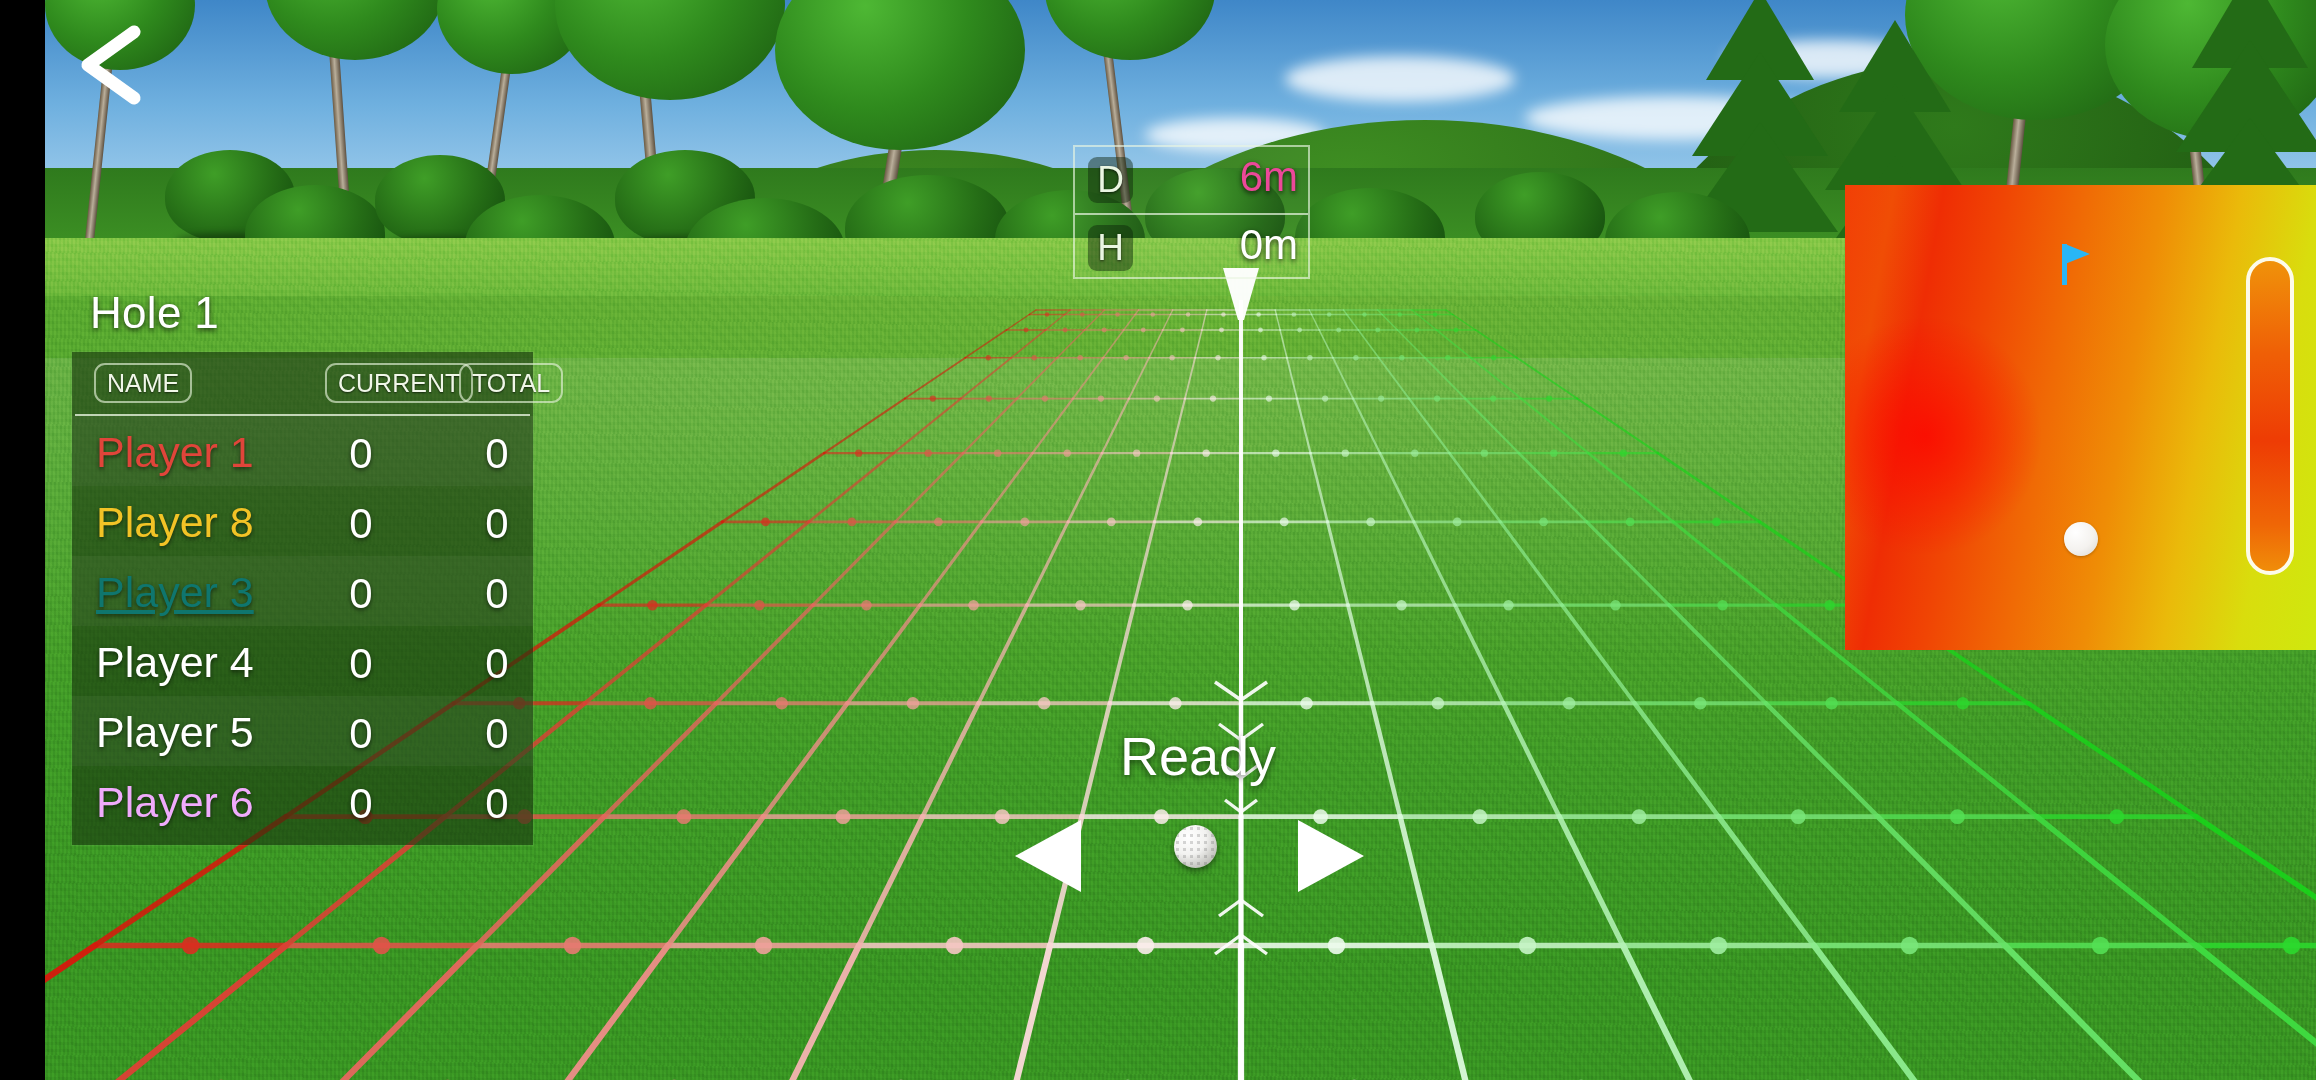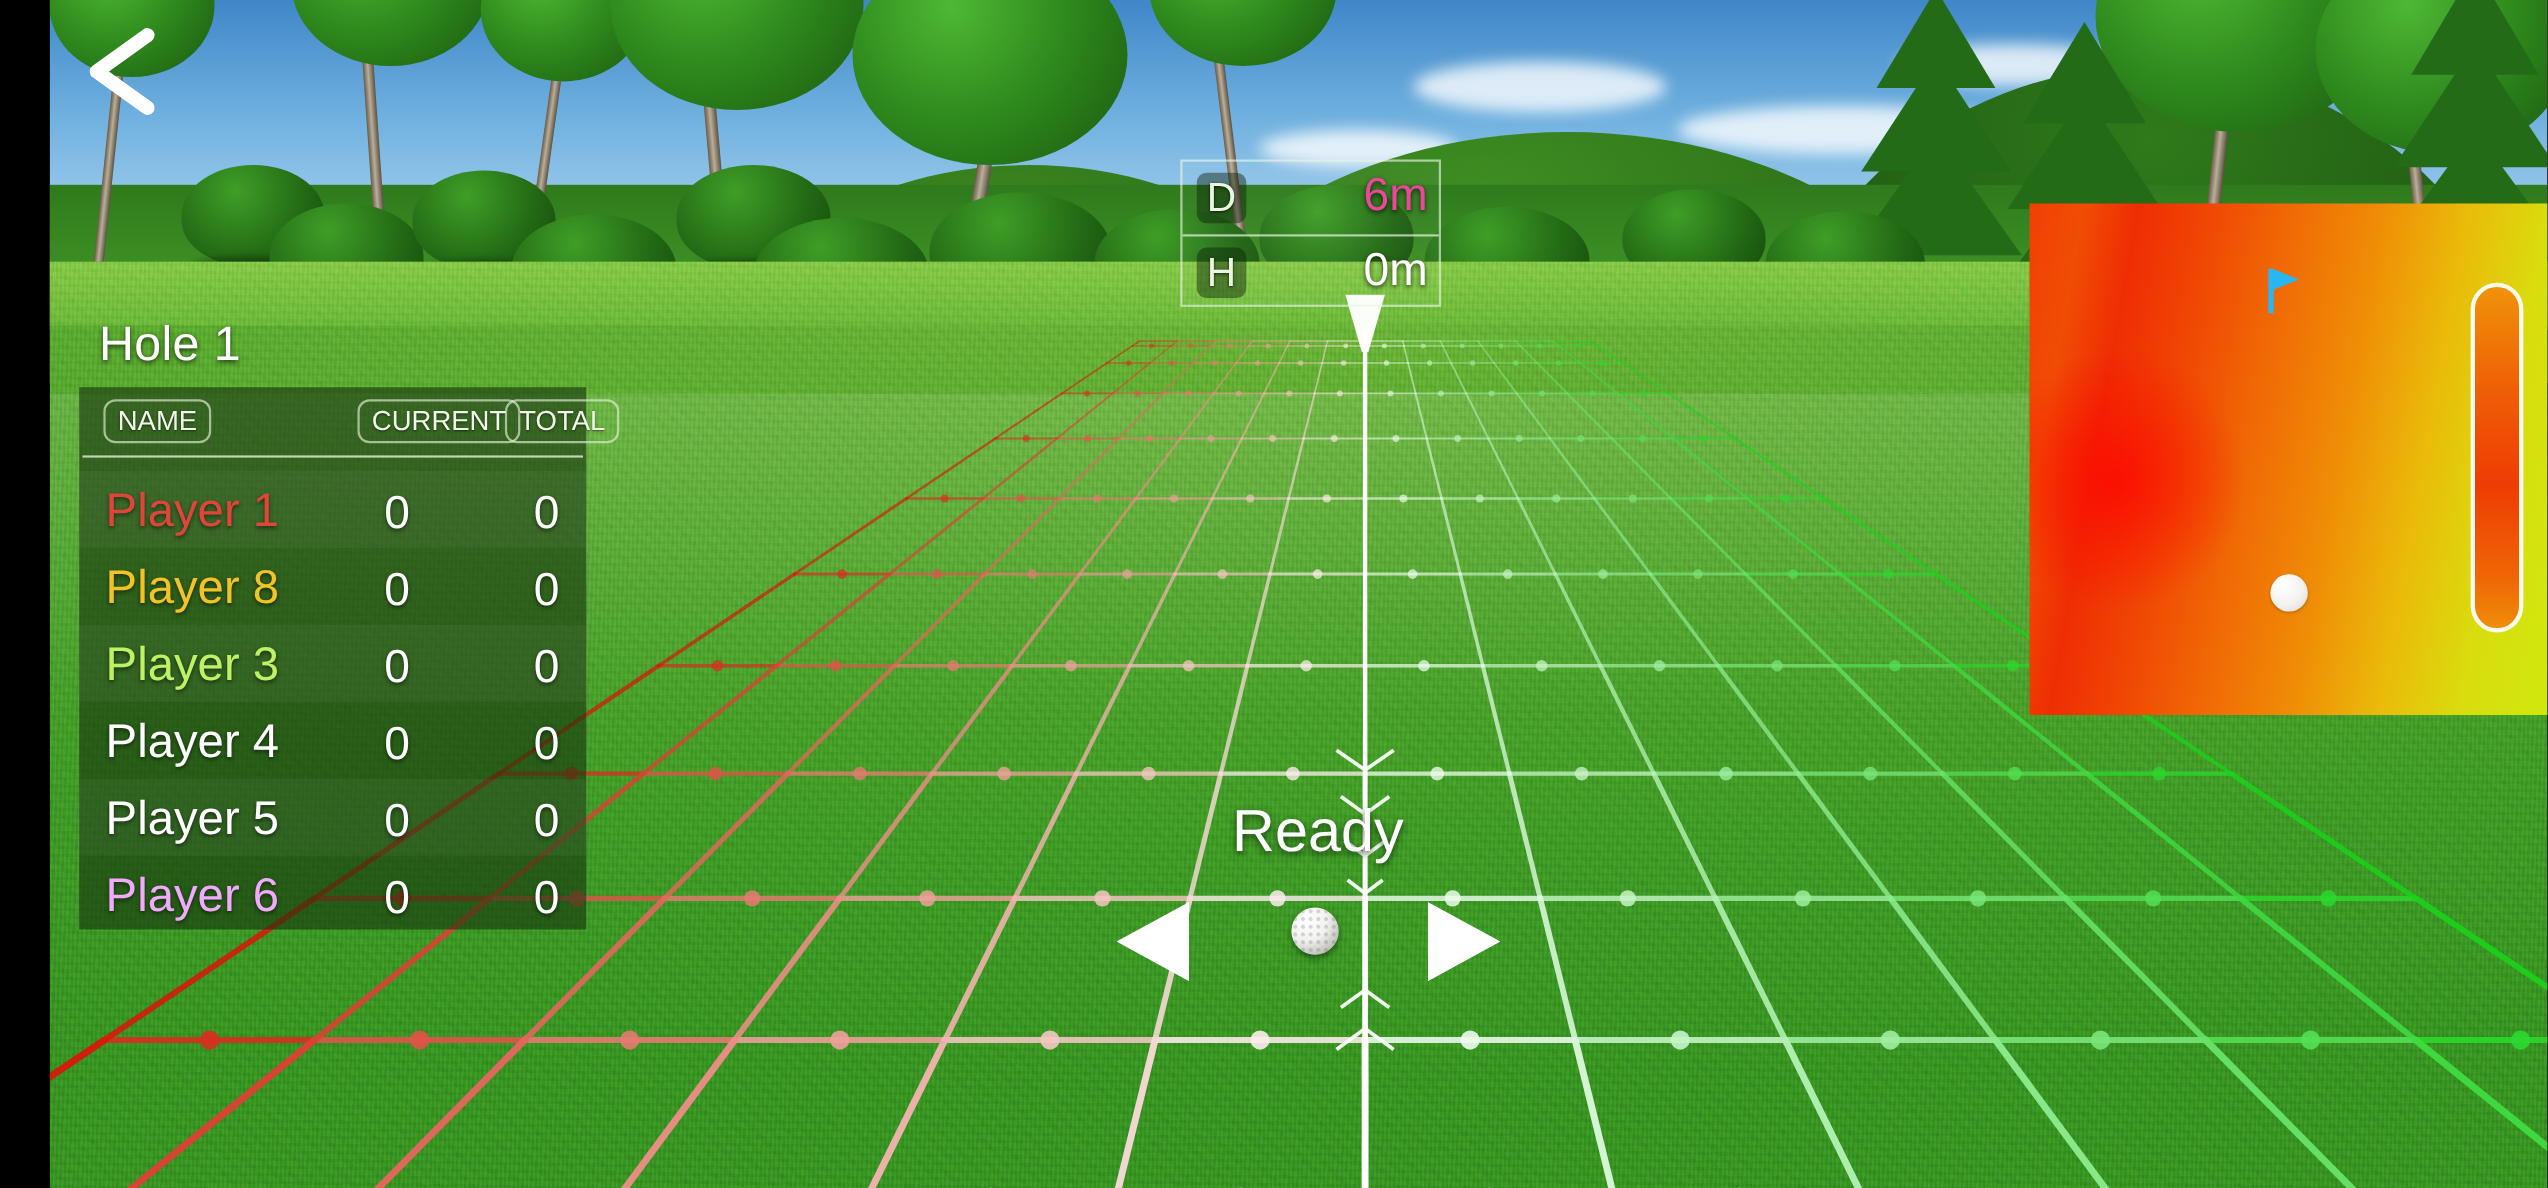--- a/index.html
+++ b/index.html
@@ -101,21 +101,21 @@
   .sb-head{ position:relative; height:62px; }
   .chip{
     position:absolute; top:11px; height:40px; border:2px solid rgba(226,240,214,.66);
     border-radius:11px; color:#f0f7e8; font-size:25px; line-height:36px;
     padding:0 11px; text-shadow:0 1px 2px rgba(0,0,0,.6); white-space:nowrap;
   }
   .chip.name{ left:22px; }
   .chip.current{ left:253px; }
   .chip.total{ left:387px; }
   .sb-rule{ position:absolute; left:3px; right:3px; top:62px; height:2px; background:rgba(235,245,225,.78); }
-  .sb-rows{ position:absolute; left:0; top:76px; right:0; }
+  .sb-rows{ position:absolute; left:0; top:64px; right:0; }
   .sb-row{ position:relative; height:70px; }
   .sb-row:nth-child(odd){ background:rgba(255,255,255,.045); }
   .sb-name{ position:absolute; left:24px; top:12px; font-size:43px; color:#fff;
     text-shadow:0 2px 4px rgba(0,0,0,.55); }
   .sb-cur{ position:absolute; left:246px; width:86px; top:14px; text-align:center;
     font-size:42px; color:#fff; text-shadow:0 2px 4px rgba(0,0,0,.55); }
   .sb-tot{ position:absolute; left:382px; width:86px; top:14px; text-align:center;
     font-size:42px; color:#fff; text-shadow:0 2px 4px rgba(0,0,0,.55); }
 
   
@@ -738,21 +738,21 @@
             <div class="sb-name" style="color: rgb(224, 69, 58);">Player 1</div>
             <div class="sb-cur">0</div>
             <div class="sb-tot">0</div>
           </div>
           <div class="sb-row">
             <div class="sb-name" style="color: rgb(242, 195, 38);">Player 8</div>
             <div class="sb-cur">0</div>
             <div class="sb-tot">0</div>
           </div>
           <div class="sb-row">
-            <div class="sb-name" style="color: #bef264;">Player 3</div>
+            <div class="sb-name" style="color: #0f766e; text-decoration: underline;">Player 3</div>
             <div class="sb-cur">0</div>
             <div class="sb-tot">0</div>
           </div>
           <div class="sb-row">
             <div class="sb-name" style="color: rgb(255, 255, 255);">Player 4</div>
             <div class="sb-cur">0</div>
             <div class="sb-tot">0</div>
           </div>
           <div class="sb-row">
             <div class="sb-name" style="color: rgb(255, 255, 255);">Player 5</div>

